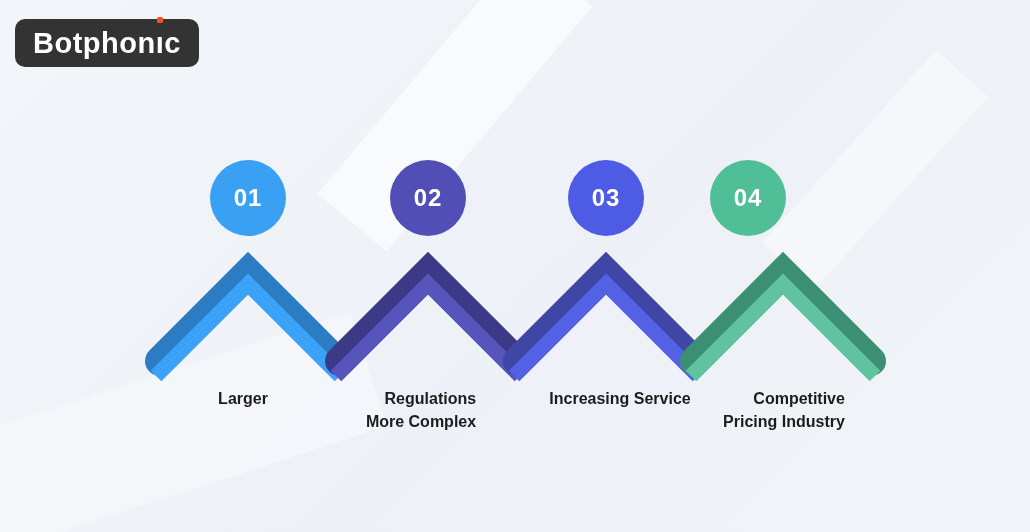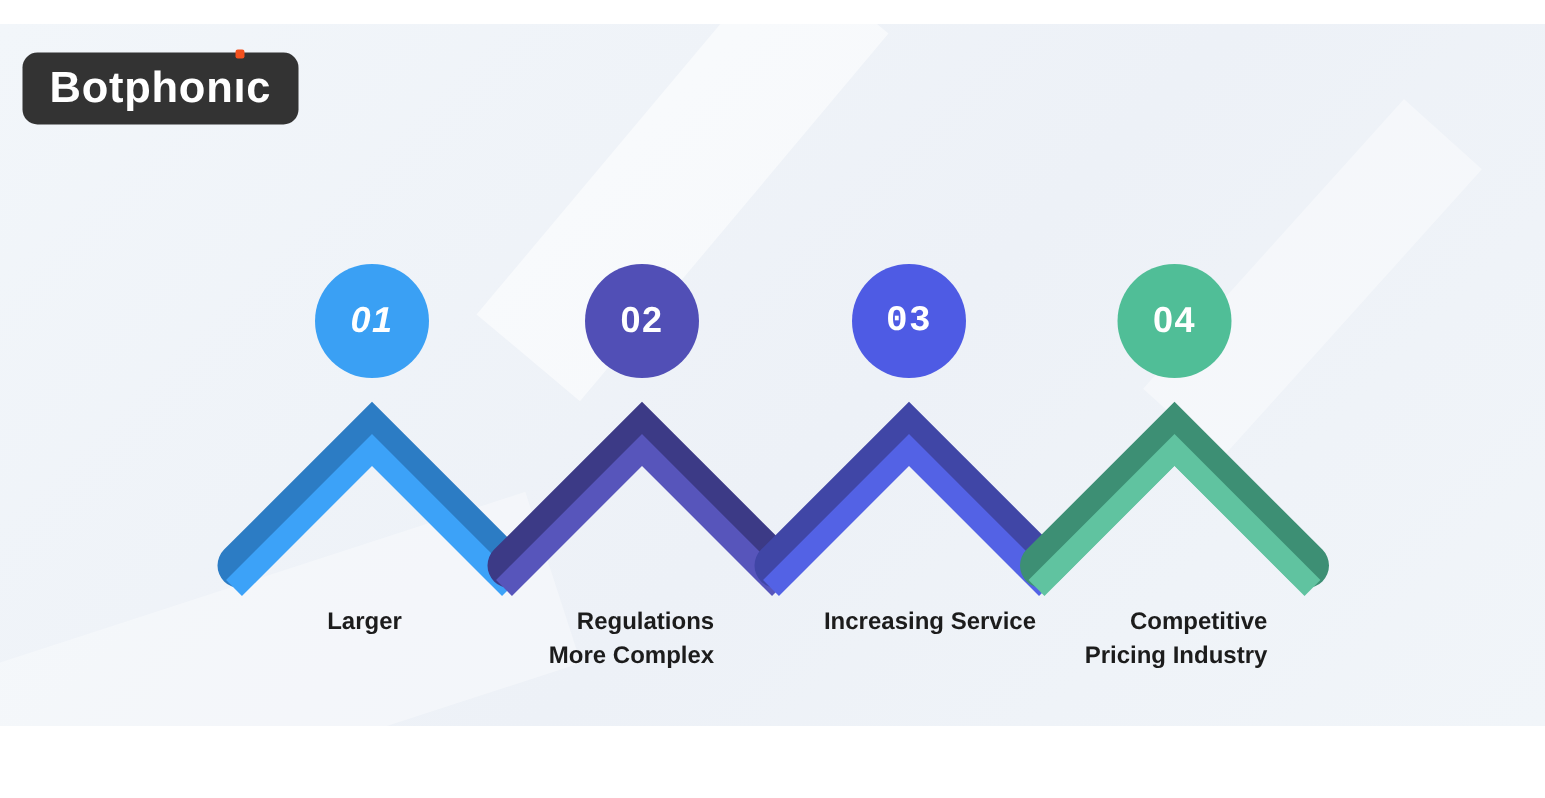--- a/index.html
+++ b/index.html
@@ -1,20 +1,19 @@
 <!DOCTYPE html>
 <html><head>
 <meta charset="utf-8">
 <style>
   html,body{margin:0;padding:0;}
   body{font-family:"Liberation Sans","DejaVu Sans",sans-serif;}
   #stage{
-    position:relative;width:1030px;height:468px;overflow:hidden;
+    position:relative;width:1030px;height:532px;overflow:hidden;
     background:linear-gradient(135deg,#f2f6fa 0%,#edf1f7 55%,#f1f5f9 100%);
-    margin-top:16px;
   }
   .bg-shape{position:absolute;background:rgba(255,255,255,0.55);pointer-events:none;}
   .bg-shape.s1{left:410px;top:-60px;width:90px;height:320px;transform:rotate(40deg);}
   .bg-shape.s2{left:-80px;top:380px;width:460px;height:120px;transform:rotate(-18deg);background:rgba(255,255,255,0.35);}
   .bg-shape.s3{left:840px;top:40px;width:70px;height:260px;transform:rotate(42deg);background:rgba(255,255,255,0.4);}
 
   .logo{
     position:absolute;left:15px;top:19px;height:48px;
     border-radius:10px;display:flex;align-items:center;justify-content:center;
     padding:0 18px;box-sizing:border-box;
@@ -33,21 +32,21 @@
     position:absolute;left:573px;top:32px;transform:translateX(-50%);
     white-space:nowrap;font-size:23px;font-weight:700;color:#151515;
     letter-spacing:0.2px;
   }
 
   .step-circle{
     position:absolute;width:76px;height:76px;border-radius:50%;top:160px;
     display:flex;align-items:center;justify-content:center;
   }
   .step-circle .num{color:#fff;font-size:24px;font-weight:700;letter-spacing:1px;}
-  .c1{left:210px;font-style:italic;} .c2{left:390px;} .c3{left:568px;} .c4{left:745px;}
+  .c1{left:210px;} .c2{left:390px;} .c3{left:568px;} .c4{left:710px;}
 
   svg.zigzag{position:absolute;left:0;top:0;}
 
   .step-label{
     position:absolute;top:387px;transform:translateX(-50%);
     text-align:right;white-space:nowrap;
     font-size:16px;font-weight:700;color:#1c1c1c;line-height:23px;
   }
   .l1{left:243px;} .l2{left:421px;} .l3{left:620px;} .l4{left:784px;}
 </style>
@@ -83,21 +82,21 @@
     <path d="M695 361 L783 273 L871 361" stroke-width="30" stroke-linecap="round" stroke-linejoin="miter" stroke="#3d8f74"></path>
     <path d="M691 376 L783 284 L875 376" stroke-width="15" stroke-linecap="butt" stroke-linejoin="miter" stroke="#60c3a0"></path>
   </svg>
 
   <div class="step-circle c1" style="background-color: rgb(58, 160, 244);">
     <span class="num">01</span>
   </div>
   <div class="step-circle c2" style="background-color: rgb(81, 79, 182);">
     <span class="num">02</span>
   </div>
-  <div class="step-circle c3" style="background-color: rgb(78, 91, 228); font-family: Liberation Mono, monospace;">
+  <div class="step-circle c3" style="background-color: rgb(78, 91, 228);">
     <span class="num">03</span>
   </div>
   <div class="step-circle c4" style="background-color: rgb(80, 190, 151);">
     <span class="num">04</span>
   </div>
 
   <div class="step-label l1">
     <div>Larger</div>
   </div>
   <div class="step-label l2">

